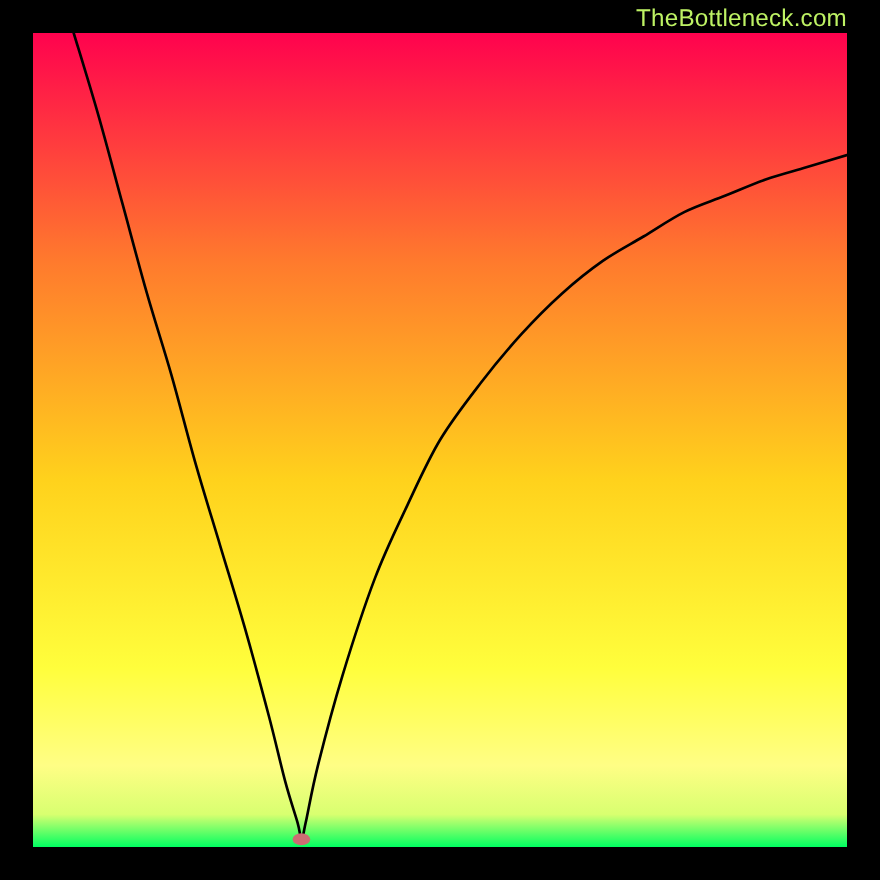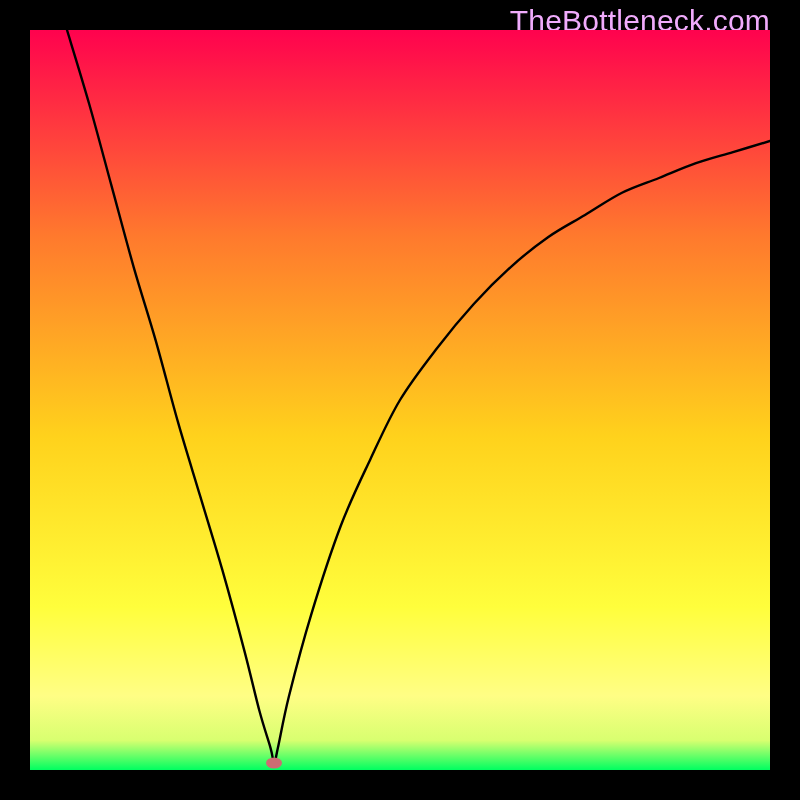--- a/index.html
+++ b/index.html
@@ -38,22 +38,22 @@
     width: 16px;
     height: 11px;
     background: #cc6d73;
     border-radius: 50%;
     transform: translate(-50%, -50%);
   }
   .watermark {
     position: absolute;
     top: 4px;
     right: 30px;
-    color: #f0abfc;
-    font-size: 30px;
+    color: #bef264;
+    font-size: 22px;
     font-weight: 500;
     letter-spacing: 0.2px;
   }
 </style>
 </head>
 <body>
 
 <div class="outer">
 
   <div class="watermark">TheBottleneck.com</div>

